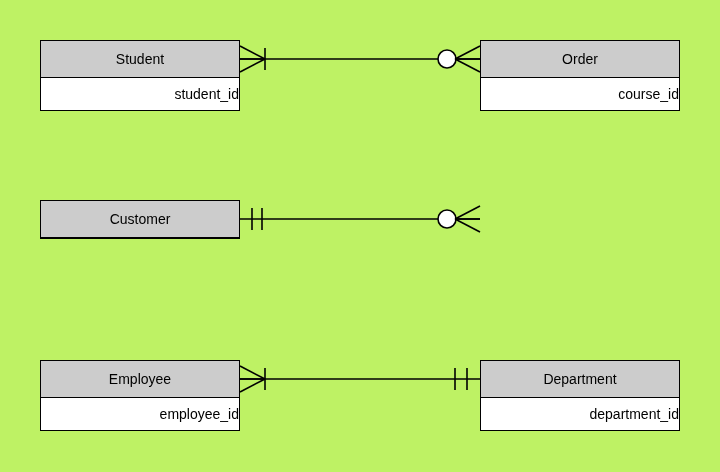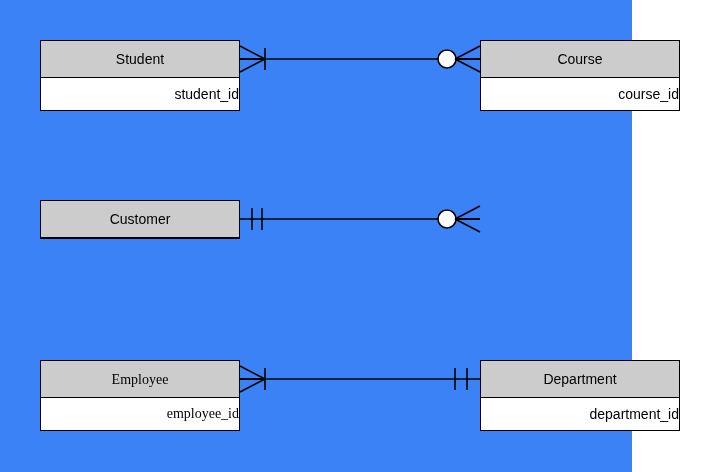--- a/index.html
+++ b/index.html
@@ -9,23 +9,23 @@
     background: #ffffff;
   }
   body {
     font-family: "Liberation Sans", sans-serif;
     width: 720px;
     height: 472px;
     overflow: hidden;
   }
   #canvas {
     position: relative;
-    width: 632px;
+    width: 720px;
     height: 472px;
-    background: #3b82f6;
+    background: #bef264;
   }
   #wires {
     position: absolute;
     left: 0;
     top: 0;
     width: 720px;
     height: 472px;
     pointer-events: none;
   }
   .entity {
@@ -118,30 +118,30 @@
       </g>
     </g>
   </svg>
 
   <div class="entity" style="left:40px; top:40px;">
     <div class="entity-header">Student</div>
     <div class="entity-body">student_id</div>
   </div>
 
   <div class="entity" style="left:480px; top:40px;">
-    <div class="entity-header">Course</div>
+    <div class="entity-header">Order</div>
     <div class="entity-body">course_id</div>
   </div>
 
   <div class="entity" style="left:40px; top:200px;">
     <div class="entity-header">Customer</div>
   </div>
 
 
-  <div class="entity" style="left:40px; top:360px;font-family:Liberation Serif, serif;">
+  <div class="entity" style="left:40px; top:360px;">
     <div class="entity-header">Employee</div>
     <div class="entity-body">employee_id</div>
   </div>
 
   <div class="entity" style="left:480px; top:360px;">
     <div class="entity-header">Department</div>
     <div class="entity-body">department_id</div>
   </div>
 
 </div>

